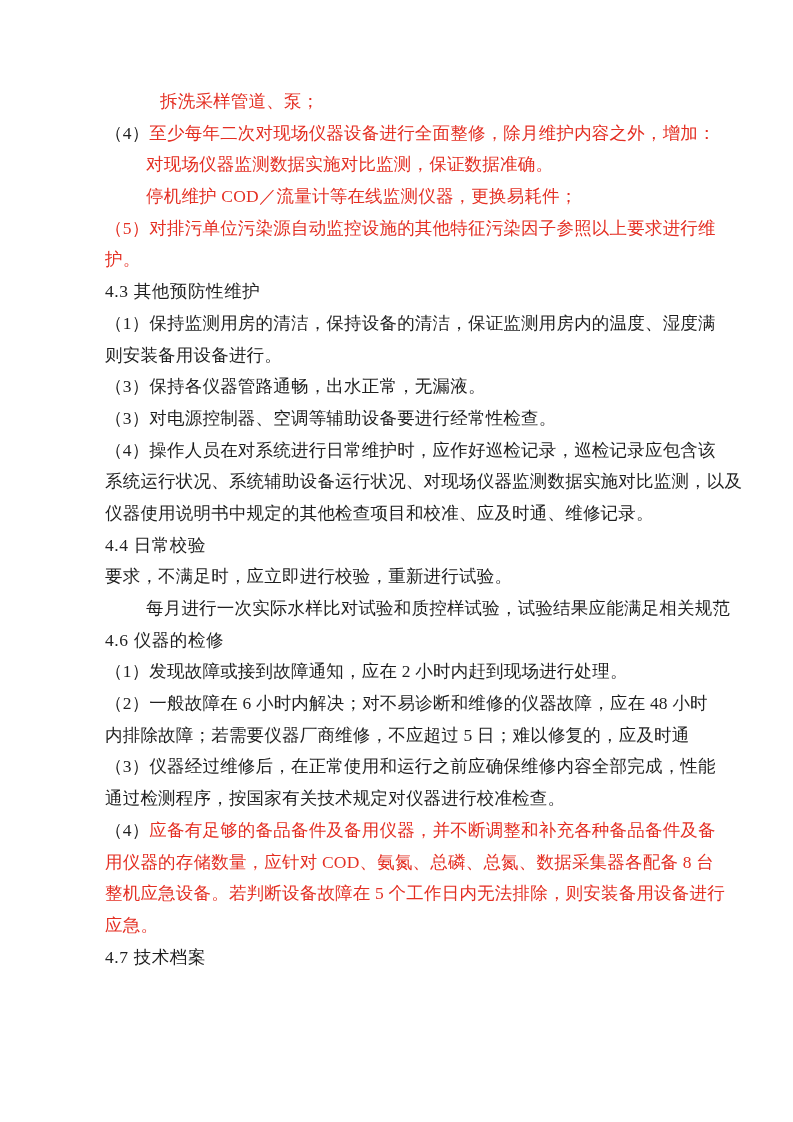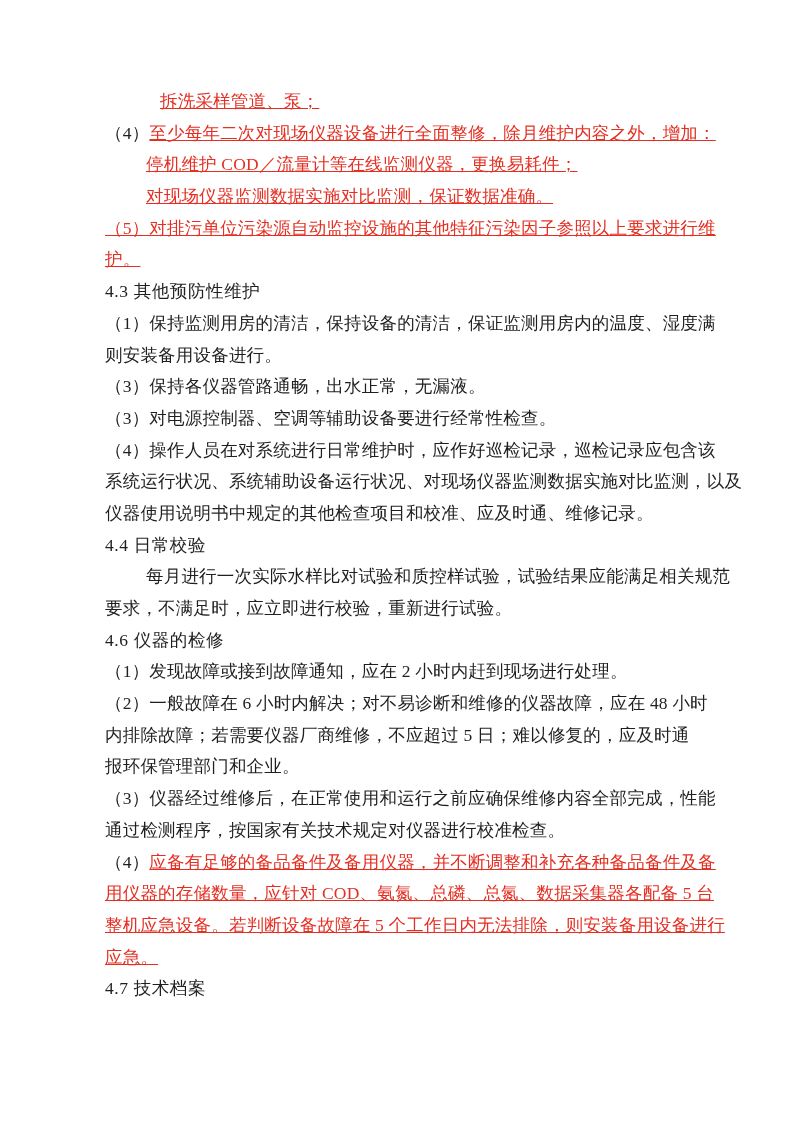--- a/index.html
+++ b/index.html
@@ -27,53 +27,52 @@
     height: 31.7px;
     white-space: nowrap;
     color: var(--ink, #1f1f1f);
     letter-spacing: 0.2px;
   }
   .line.heading {
     font-weight: normal;
     letter-spacing: 0.6px;
   }
   .seg-black { color: var(--ink, #1f1f1f); }
-  .seg-red   { color: var(--red, #e42f23); text-decoration: underline; }
+  .seg-red   { color: var(--red, #e42f23); }
   .ind-0 { padding-left: 0; }
   .ind-2 { padding-left: 41px; }
   .ind-3 { padding-left: 55px; }
 </style>
 </head>
 <body>
 
 <div class="page">
   <div class="content">
       <div class="line ind-3"><span class="seg-red">拆洗采样管道、泵；</span></div>
       <div class="line ind-0"><span class="seg-black">（4）</span><span class="seg-red">至少每年二次对现场仪器设备进行全面整修，除月维护内容之外，增加：</span></div>
+      <div class="line ind-2"><span class="seg-red">对现场仪器监测数据实施对比监测，保证数据准确。</span></div>
       <div class="line ind-2"><span class="seg-red">停机维护 COD／流量计等在线监测仪器，更换易耗件；</span></div>
-      <div class="line ind-2"><span class="seg-red">对现场仪器监测数据实施对比监测，保证数据准确。</span></div>
       <div class="line ind-0"><span class="seg-red">（5）对排污单位污染源自动监控设施的其他特征污染因子参照以上要求进行维</span></div>
       <div class="line ind-0"><span class="seg-red">护。</span></div>
       <div class="line ind-0 heading"><span class="seg-black">4.3 其他预防性维护</span></div>
       <div class="line ind-0"><span class="seg-black">（1）保持监测用房的清洁，保持设备的清洁，保证监测用房内的温度、湿度满</span></div>
       <div class="line ind-0"><span class="seg-black">则安装备用设备进行。</span></div>
       <div class="line ind-0"><span class="seg-black">（3）保持各仪器管路通畅，出水正常，无漏液。</span></div>
       <div class="line ind-0"><span class="seg-black">（3）对电源控制器、空调等辅助设备要进行经常性检查。</span></div>
       <div class="line ind-0"><span class="seg-black">（4）操作人员在对系统进行日常维护时，应作好巡检记录，巡检记录应包含该</span></div>
       <div class="line ind-0"><span class="seg-black">系统运行状况、系统辅助设备运行状况、对现场仪器监测数据实施对比监测，以及</span></div>
       <div class="line ind-0"><span class="seg-black">仪器使用说明书中规定的其他检查项目和校准、应及时通、维修记录。</span></div>
       <div class="line ind-0 heading"><span class="seg-black">4.4 日常校验</span></div>
+      <div class="line ind-0"><span class="seg-black">要求，不满足时，应立即进行校验，重新进行试验。</span></div>
       <div class="line ind-2"><span class="seg-black">每月进行一次实际水样比对试验和质控样试验，试验结果应能满足相关规范</span></div>
-      <div class="line ind-0"><span class="seg-black">要求，不满足时，应立即进行校验，重新进行试验。</span></div>
       <div class="line ind-0 heading"><span class="seg-black">4.6 仪器的检修</span></div>
       <div class="line ind-0"><span class="seg-black">（1）发现故障或接到故障通知，应在 2 小时内赶到现场进行处理。</span></div>
       <div class="line ind-0"><span class="seg-black">（2）一般故障在 6 小时内解决；对不易诊断和维修的仪器故障，应在 48 小时</span></div>
       <div class="line ind-0"><span class="seg-black">内排除故障；若需要仪器厂商维修，不应超过 5 日；难以修复的，应及时通</span></div>
-      <div class="line ind-0"><span class="seg-black">报环保管理部门和企业。</span></div>
       <div class="line ind-0"><span class="seg-black">（3）仪器经过维修后，在正常使用和运行之前应确保维修内容全部完成，性能</span></div>
       <div class="line ind-0"><span class="seg-black">通过检测程序，按国家有关技术规定对仪器进行校准检查。</span></div>
       <div class="line ind-0"><span class="seg-black">（4）</span><span class="seg-red">应备有足够的备品备件及备用仪器，并不断调整和补充各种备品备件及备</span></div>
-      <div class="line ind-0"><span class="seg-red">用仪器的存储数量，应针对 COD、氨氮、总磷、总氮、数据采集器各配备 5 台</span></div>
+      <div class="line ind-0"><span class="seg-red">用仪器的存储数量，应针对 COD、氨氮、总磷、总氮、数据采集器各配备 8 台</span></div>
       <div class="line ind-0"><span class="seg-red">整机应急设备。若判断设备故障在 5 个工作日内无法排除，则安装备用设备进行</span></div>
       <div class="line ind-0"><span class="seg-red">应急。</span></div>
       <div class="line ind-0 heading"><span class="seg-black">4.7 技术档案</span></div>
     </div>
 </div>
 
 </body></html>

